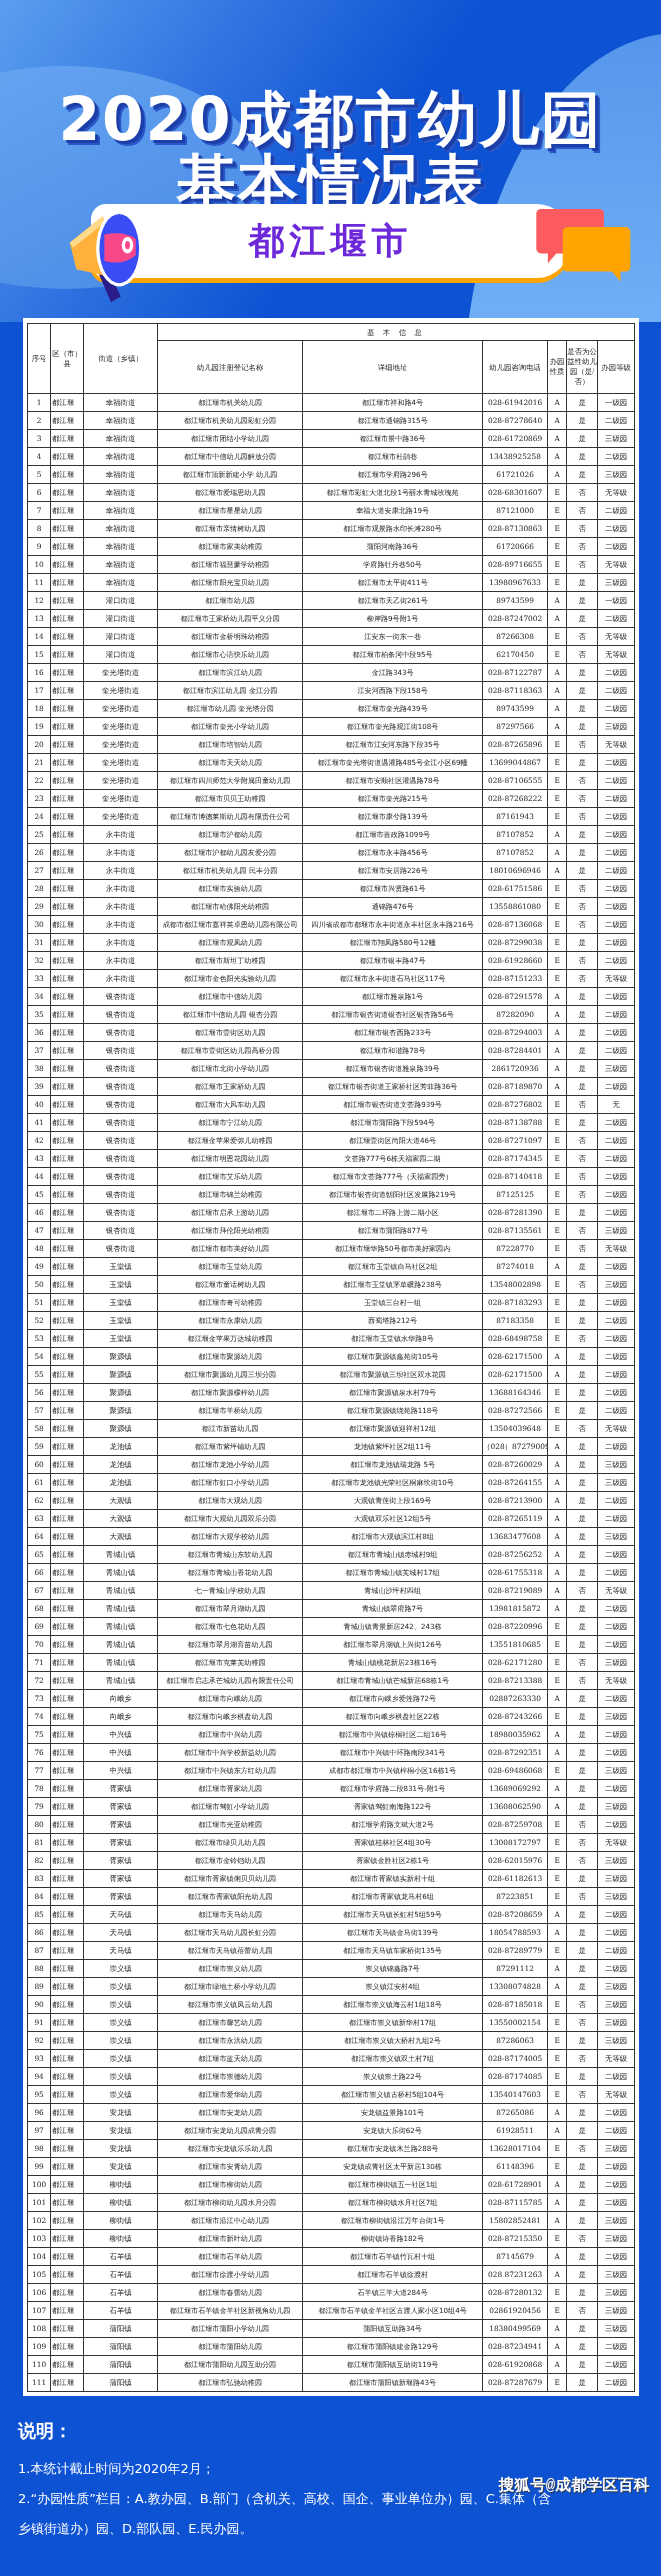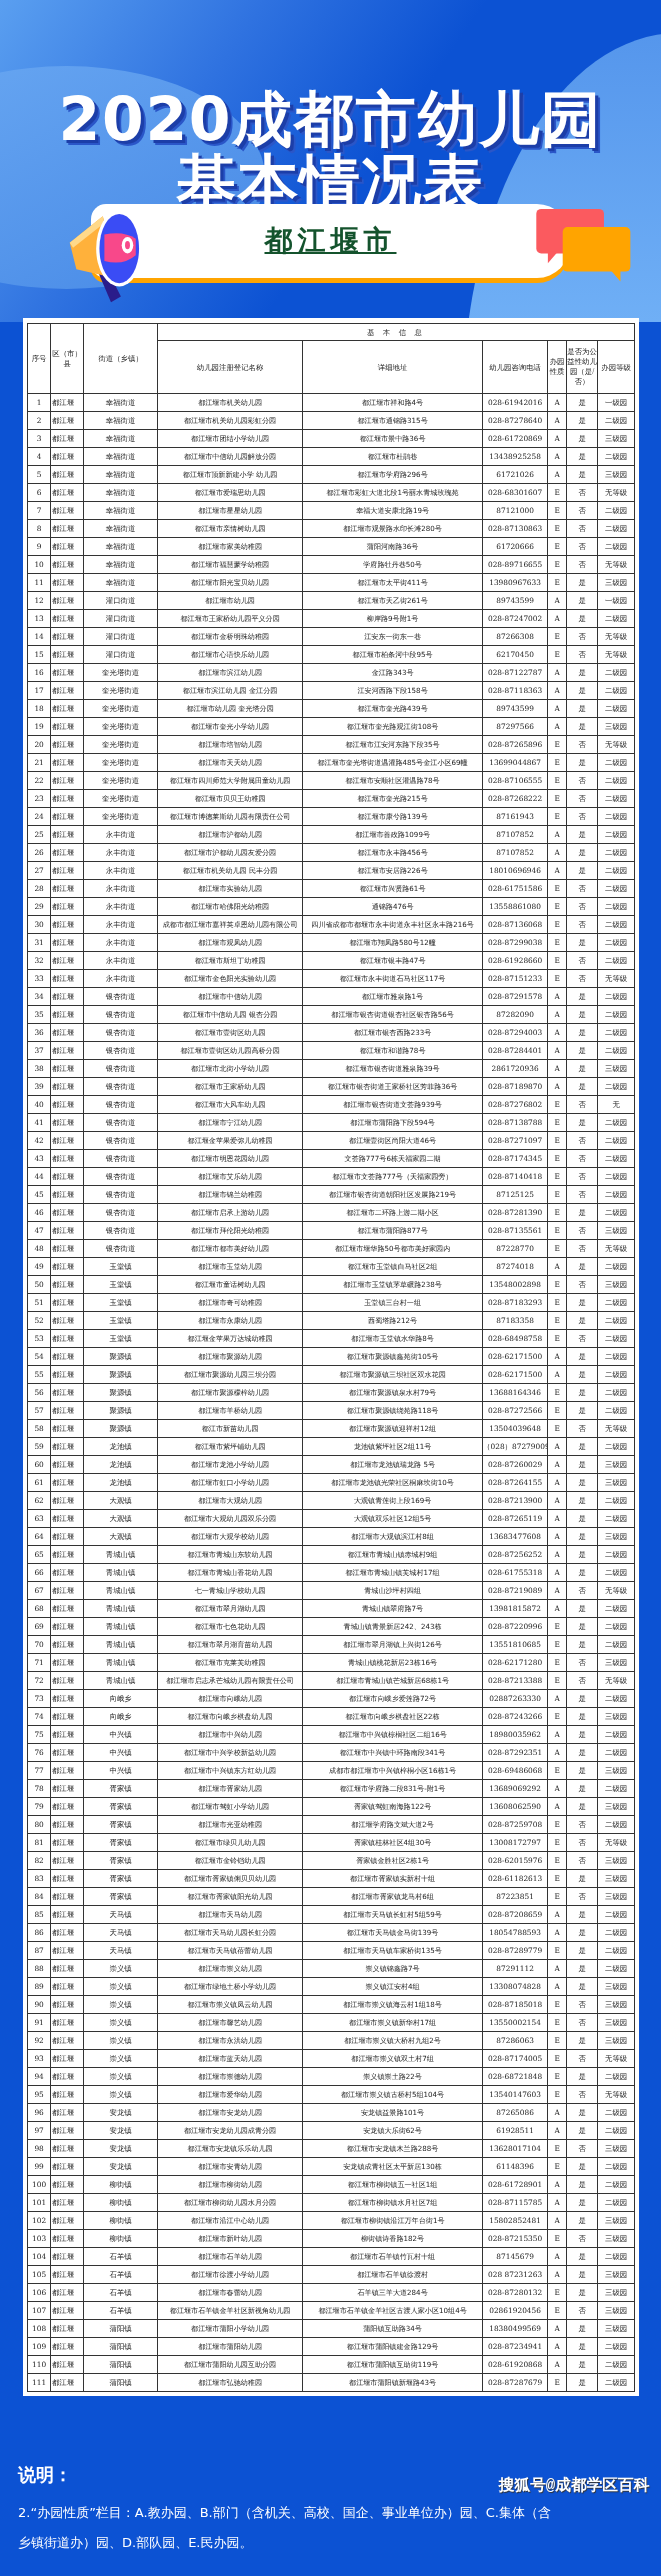--- a/index.html
+++ b/index.html
@@ -36,23 +36,22 @@
   }
   .title.l1 { top: 80px; }
   .title.l2 { top: 143px; }
   .banner {
     position: absolute; left: 91px; top: 204px; width: 479px; height: 74px;
     background: #ffffff; border-radius: 15px 33px 33px 15px;
     box-shadow: 0 5px 0 #ffa400;
     display: flex; align-items: center; justify-content: center;
   }
   .banner-text {
-    color: #14532d; font-weight: bold; font-size: 28px; letter-spacing: 5px;
+    color: #6d28d9; font-weight: bold; font-size: 36px; letter-spacing: 5px;
     font-family: "DejaVu Sans", sans-serif;
-    text-decoration: underline;
   }
   .megaphone { position: absolute; left: 45px; top: 193px; width: 99px; height: 116px; }
   .bubbles { position: absolute; left: 533px; top: 207px; width: 99px; height: 83px; }
 
   .card {
     position: relative;
     margin: -4.1px 0 0 23px;
     width: 616px;
     background: #ffffff;
     padding: 5px 5px 3.3px 4.1px;
@@ -82,21 +81,20 @@
   table.grid td.wrap { white-space: normal; line-height: 8.3px; }
   .th-group { height: 17.4px; letter-spacing: 3.3px; }
   .th-main { height: 53px; }
   .th-small { white-space: normal !important; line-height: 10px !important; font-size: 7.4px; }
 
   .notes {
     position: relative;
     padding: 23px 16px 0 18px;
     color: #ffffff;
     font-family: "DejaVu Sans", sans-serif;
-    margin-top: 44px;
   }
   .notes-title { font-size: 18px; font-weight: bold; margin-bottom: 11.6px; }
   .notes-line { font-size: 13px; line-height: 30px; }
   .watermark {
     position: absolute; right: 11.6px; top: 2475px;
     color: #ffffff; font-size: 15.7px; font-weight: bold;
     text-shadow: 0.8px 0.8px 0.8px #333;
     font-family: Liberation Mono, monospace;
   }
 </style>
@@ -1181,21 +1179,21 @@
           <td>E</td>
           <td class="cn">否</td>
           <td class="cn">无等级</td>
         </tr>
         <tr>
           <td>94</td>
           <td class="district">都江堰</td>
           <td class="cn">崇义镇</td>
           <td class="cn name">都江堰市崇德幼儿园</td>
           <td class="cn addr">崇义镇崇土路22号</td>
-          <td>028-68721848</td>
+          <td>028-87174085</td>
           <td>E</td>
           <td class="cn">是</td>
           <td class="cn">二级园</td>
         </tr>
         <tr>
           <td>95</td>
           <td class="district">都江堰</td>
           <td class="cn">崇义镇</td>
           <td class="cn name">都江堰市爱华幼儿园</td>
           <td class="cn addr">都江堰市崇义镇古桥村5组104号</td>
@@ -1379,17 +1377,18 @@
           <td>E</td>
           <td class="cn">是</td>
           <td class="cn">二级园</td>
         </tr>
       </tbody>
   </table>
 </div>
 
 <div class="notes">
   <div class="notes-title">说明：</div>
+  <div class="notes-line">1.本统计截止时间为2020年2月；</div>
   <div class="notes-line">2.“办园性质”栏目：A.教办园、B.部门（含机关、高校、国企、事业单位办）园、C.集体（含</div>
   <div class="notes-line">乡镇街道办）园、D.部队园、E.民办园。</div>
 </div>
 <div class="watermark">搜狐号@成都学区百科</div>
 
 
 </body></html>

